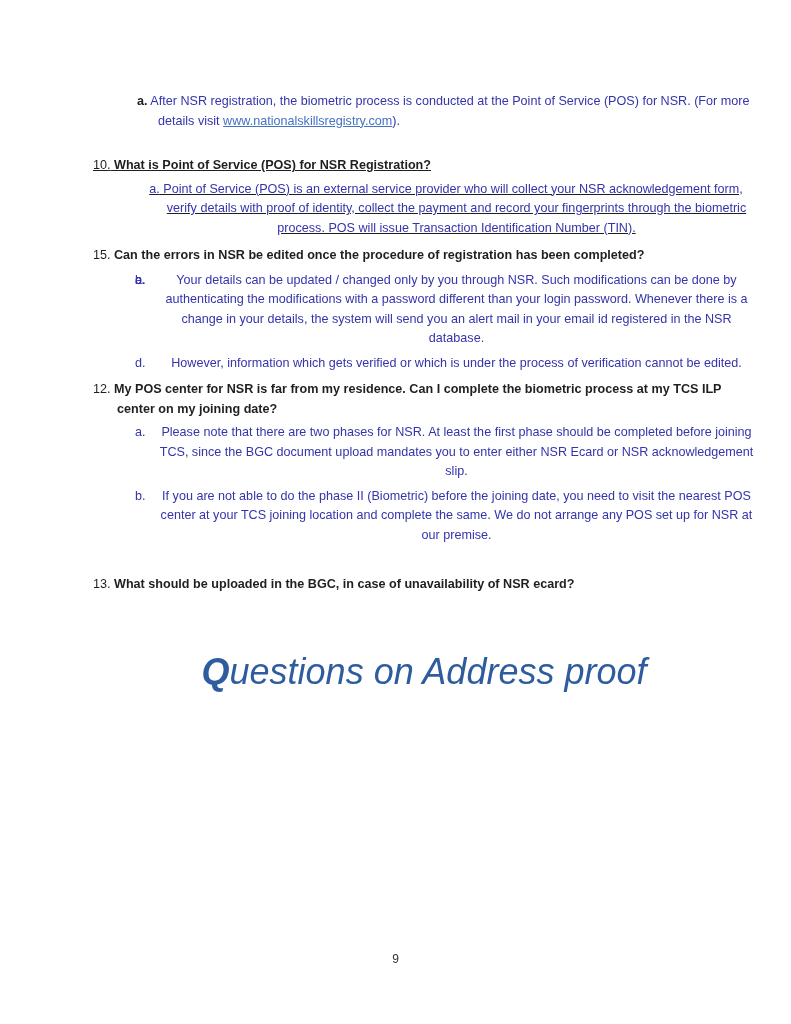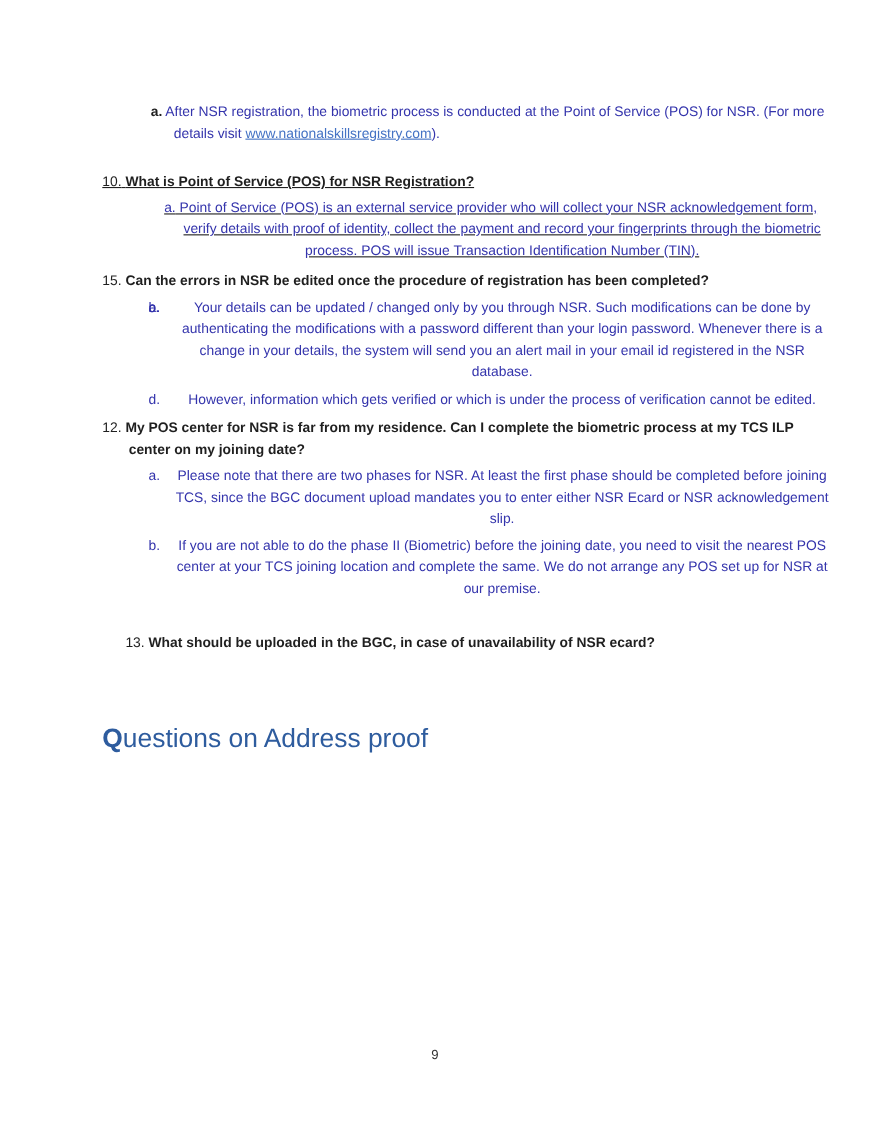--- a/index.html
+++ b/index.html
@@ -67,28 +67,29 @@
   .ans-list .marker {
     position: absolute;
     left: 42px;
     top: 0;
   }
   .ans + .ans { margin-top: 5px; }
 
   .qblock-10 { margin-bottom: 8px; text-decoration: underline; }
   .qblock-11 { margin-bottom: 7px; }
   .qblock-12 { margin-bottom: 30px; }
-  .qblock-13 { margin-bottom: 60px; margin-left: 21px; }
+  .qblock-13 { margin-bottom: 60px; }
 
   .section-heading {
-    text-align: left;
+    text-align: center;
     color: var(--heading);
-    font-size: 24px;
+    font-size: 36px;
     line-height: 34px;
     font-weight: normal;
+    font-style: italic;
   }
   .section-heading .lead { font-weight: bold; }
 
   .page-number {
     position: absolute;
     top: 952px;
     left: 0; right: 0;
     text-align: center;
     font-size: 12px;
     color: var(--page-num);

